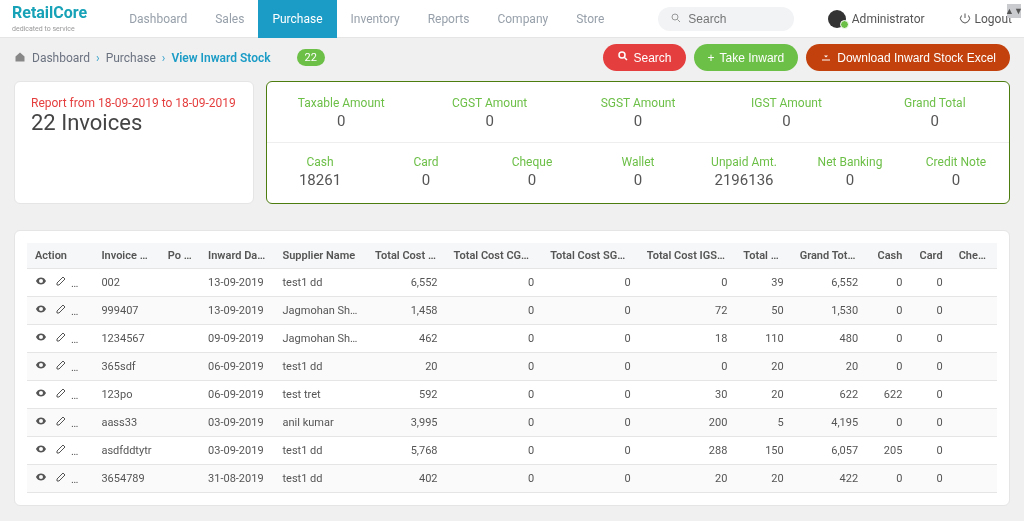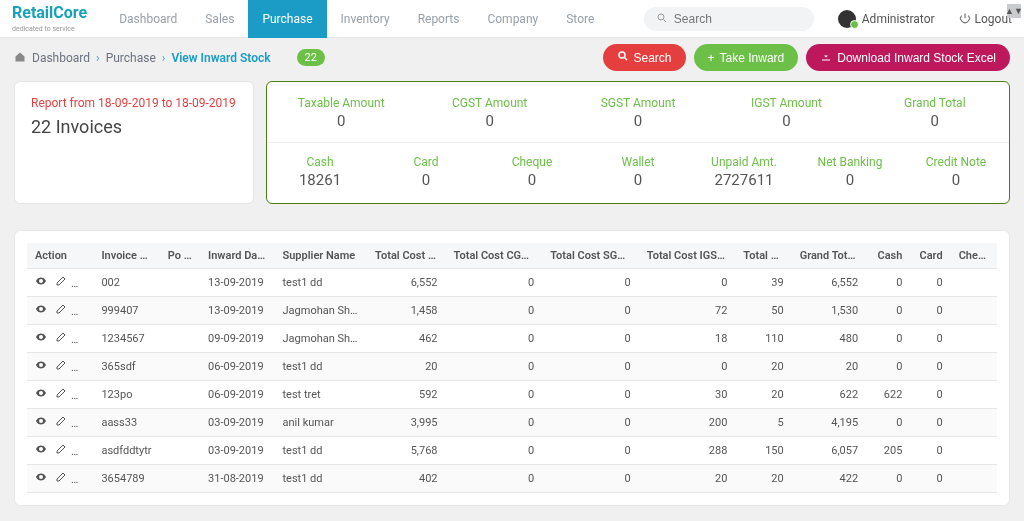--- a/index.html
+++ b/index.html
@@ -1,19 +1,19 @@
 <!DOCTYPE html>
 <html><head>
 <meta charset="utf-8">
 <style>
   * { box-sizing: border-box; margin: 0; padding: 0; }
   body { font-family: -apple-system, "Segoe UI", Roboto, Arial, sans-serif; font-size: 12px; color: #4a5568; background: #f0f0f0; width: 1024px; }
 
   
-  .topbar { background: #fff; border-bottom: 1px solid #e5e5e5; height: 38px; display: flex; align-items: center; padding: 0 12px; gap: 10px; }
+  .topbar { background: #fff; border-bottom: 1px solid #e5e5e5; height: 38px; display: flex; align-items: center; padding: 0 12px; gap: 20px; }
   .brand { color: #17a2b8; font-weight: 700; font-size: 16px; margin-right: 8px; display: flex; flex-direction: column; line-height: 1; }
   .brand-sub { font-size: 7px; color: #999; font-weight: 400; margin-top: 5px;}
   .nav-tabs { display: flex; height: 38px; }
   .nav-tab { display: flex; align-items: center; padding: 0 14px; color: #97a0aa; font-size: 12px; cursor: pointer; }
   .nav-tab.active { background: #1b9cc6; color: #fff; }
   .spacer { flex: 1; }
   .search-box { display: flex; align-items: center; background: #f1f3f5; border-radius: 14px; padding: 4px 12px; width: 170px; height: 24px; gap:6px; }
   .search-box input { border: none; background: transparent; outline: none; font-size: 12px; width: 100%; color:#777; }
   .topbar-user { display: flex; align-items: center; gap: 6px; margin: 0 14px; color:#555;}
   .logout { display: flex; align-items: flex-start; gap:4px; color:#555; cursor:pointer; }
@@ -23,28 +23,28 @@
   .crumb-row { display: flex; align-items: center; padding: 6px 14px 10px 14px; gap: 10px; }
   .crumbs { display: flex; align-items: center; gap: 6px; font-size: 12px; color:#6b7280; flex-wrap:nowrap;}
   .crumb-link { color:#6b7280; cursor:pointer; }
   .crumb-sep { color:#3aa3cc; }
   .crumb-active { color:#1b9cc6; font-weight:600; }
   .badge-count { background:#6cbf47; color:#fff; border-radius:10px; padding:2px 8px; font-size:11px; margin-left:20px; }
   .callout { border:2px solid #2a34c2; color:#2a34c2; padding:8px 16px; font-size:12px; background:#fff; line-height:1.4; flex:0 0 auto; margin-left:70px; width:260px;}
   .btn { border:none; border-radius:14px; padding:6px 14px; font-size:12px; color:#fff; cursor:pointer; display:inline-flex; align-items:center; gap:5px; }
   .btn-red { background:#e53e3e; }
   .btn-green { background:#6cbf47; }
-  .btn-brown { background:#be185d; }
+  .btn-brown { background:#c2410c; }
   .crumb-btns { display:flex; gap:8px; margin-left:auto; }
 
   
   .main { padding: 0 14px 12px 14px; display:flex; gap:12px; }
   .card-left { background:#fff; border:1px solid #e5e5e5; border-radius:6px; padding:14px 16px; width:240px; }
-  .card-left .rpt { color:#e53e3e; font-size:12px; margin-bottom:6px; }
-  .card-left .inv { color:#444; font-size:18px; }
+  .card-left .rpt { color:#e53e3e; font-size:12px; }
+  .card-left .inv { color:#444; font-size:22px; }
   .card-right { background:#fff; border:1px solid #4d7c0f; border-radius:6px; padding:10px 0; flex:1; }
   .stat-row { display:flex; }
   .stat { flex:1; text-align:center; padding:4px 0; }
   .stat-label { color:#6cbf47; font-size:12px; }
   .stat-val { color:#555; font-size:15px; margin-top:2px; }
   .divider { border-top:1px solid #eee; margin:8px 0; }
 
   
   .table-wrap { margin:14px; background:#fff; border:1px solid #e5e5e5; border-radius:6px; padding:12px; overflow-x:hidden; }
   table { border-collapse:collapse; width:100%; table-layout:fixed; }
@@ -182,21 +182,21 @@
         <div class="stat">
           <div class="stat-label">Cheque</div>
           <div class="stat-val">0</div>
         </div>
         <div class="stat">
           <div class="stat-label">Wallet</div>
           <div class="stat-val">0</div>
         </div>
         <div class="stat">
           <div class="stat-label">Unpaid Amt.</div>
-          <div class="stat-val">2727611</div>
+          <div class="stat-val">2196136</div>
         </div>
         <div class="stat">
           <div class="stat-label">Net Banking</div>
           <div class="stat-val">0</div>
         </div>
         <div class="stat">
           <div class="stat-label">Credit Note</div>
           <div class="stat-val">0</div>
         </div>
       </div>

